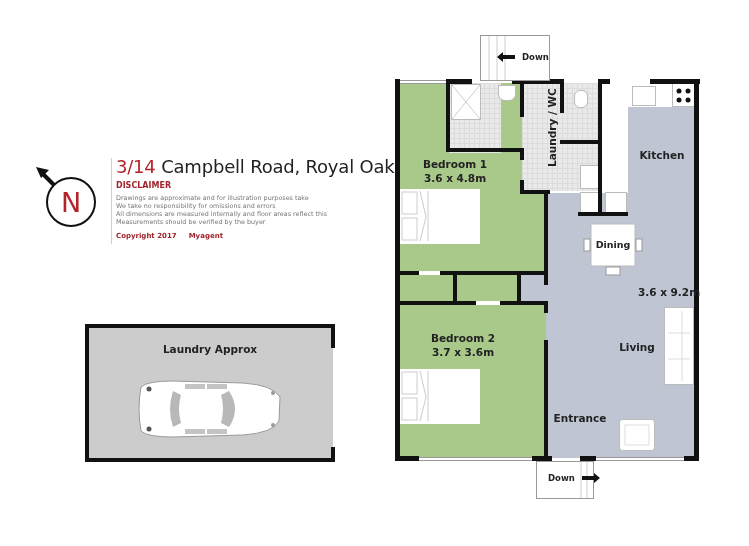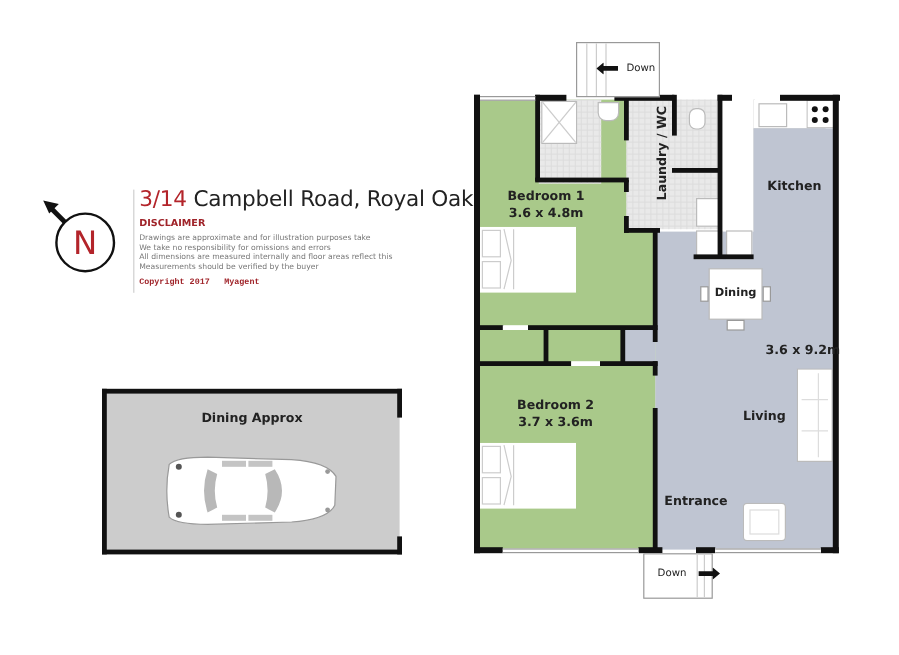--- a/index.html
+++ b/index.html
@@ -5,37 +5,37 @@
   html,body{margin:0;padding:0;background:#ffffff;}
   body{width:749px;height:546px;position:relative;overflow:hidden;font-family:"DejaVu Sans","Liberation Sans",sans-serif;}
   .abs{position:absolute;}
   
   .compass{left:33px;top:162px;width:70px;height:70px;}
   .vline{left:111px;top:158px;width:1px;height:86px;background:#cfcfcf;}
   .title{left:116px;top:156px;font-size:18px;color:#222;white-space:nowrap;letter-spacing:-0.2px;}
   .title .num{color:#b3242a;}
   .disc-h{left:116px;top:181px;font-size:8px;font-weight:bold;color:#a0242a;}
   .disc-line{left:116px;font-size:6.4px;color:#777;white-space:nowrap;}
-  .copy{left:116px;top:232px;font-size:7px;font-weight:bold;color:#a0242a;white-space:nowrap;font-family:Liberation Mono, monospace;}
+  .copy{left:116px;top:232px;font-size:7px;font-weight:bold;color:#a0242a;white-space:nowrap;}
   .copy span+span{margin-left:12px;}
   
   .garage{left:87px;top:326px;width:246px;height:134px;background:#cccccc;}
   .g-wall{background:#111;}
   .g-label{left:87px;top:343px;width:246px;text-align:center;font-size:10.5px;font-weight:bold;color:#222;line-height:13px;}
   .car{left:133px;top:377px;width:150px;height:64px;}
   
   .green{background:#a9c98a;}
   .grey{background:#bfc5d2;}
   .tile{background:#e9e9e9;background-image:linear-gradient(#dcdcdc 1px,transparent 1px),linear-gradient(90deg,#dcdcdc 1px,transparent 1px);background-size:5px 5px;}
   .wall{background:#111;}
   .win{background:#fff;border-top:1px solid #999;border-bottom:1px solid #999;}
   .room-label{font-size:10.5px;font-weight:bold;color:#222;text-align:center;line-height:14px;white-space:nowrap;}
   .white{background:#fff;}
   .stair{border:1px solid #999;background:#fff;}
-  .down{font-size:8.5px;font-weight:normal;color:#222;}
+  .down{font-size:8.5px;font-weight:bold;color:#222;}
 </style>
 </head>
 <body>
 
 <svg class="abs compass" viewBox="0 0 70 70">
   <circle cx="38" cy="40" r="24" fill="#fff" stroke="#111" stroke-width="2"></circle>
   <line x1="21" y1="23" x2="10" y2="12" stroke="#111" stroke-width="4"></line>
   <polygon points="3,5 16,8 8,16" fill="#111"></polygon>
   <text x="38" y="50" text-anchor="middle" font-family="DejaVu Sans, sans-serif" font-size="27" fill="#b3242a">N</text>
 </svg>
@@ -53,21 +53,21 @@
   <span>Copyright 2017</span><span>Myagent</span>
 </div>
 
 <div class="abs garage"></div>
 <div class="abs g-wall" style="left:85px;top:324px;width:250px;height:4px"></div>
 <div class="abs g-wall" style="left:85px;top:458px;width:250px;height:4px"></div>
 <div class="abs g-wall" style="left:85px;top:324px;width:4px;height:138px"></div>
 <div class="abs g-wall" style="left:331px;top:324px;width:4px;height:24px"></div>
 <div class="abs g-wall" style="left:331px;top:447px;width:4px;height:15px"></div>
 <div class="abs g-label">
-  <div>Dining Approx</div>
+  <div>Laundry Approx</div>
 </div>
 <svg class="abs car" viewBox="0 0 150 64">
   <path d="M8,10 Q4,32 8,54 Q14,60 40,60 L110,58 Q140,56 146,44 L147,20 Q140,8 110,6 L40,4 Q14,4 8,10Z" fill="#fff" stroke="#999" stroke-width="1"></path>
   <path d="M40,14 Q34,32 40,50 L48,46 Q44,32 48,18Z" fill="#b8b8b8"></path>
   <path d="M96,14 Q108,32 96,50 L88,46 Q92,32 88,18Z" fill="#b8b8b8"></path>
   <rect x="52" y="7" width="20" height="5" fill="#c4c4c4"></rect>
     <rect x="74" y="7" width="20" height="5" fill="#c4c4c4"></rect>
   <rect x="52" y="52" width="20" height="5" fill="#c4c4c4"></rect>
     <rect x="74" y="52" width="20" height="5" fill="#c4c4c4"></rect>
   <circle cx="16" cy="12" r="2.5" fill="#555"></circle>

